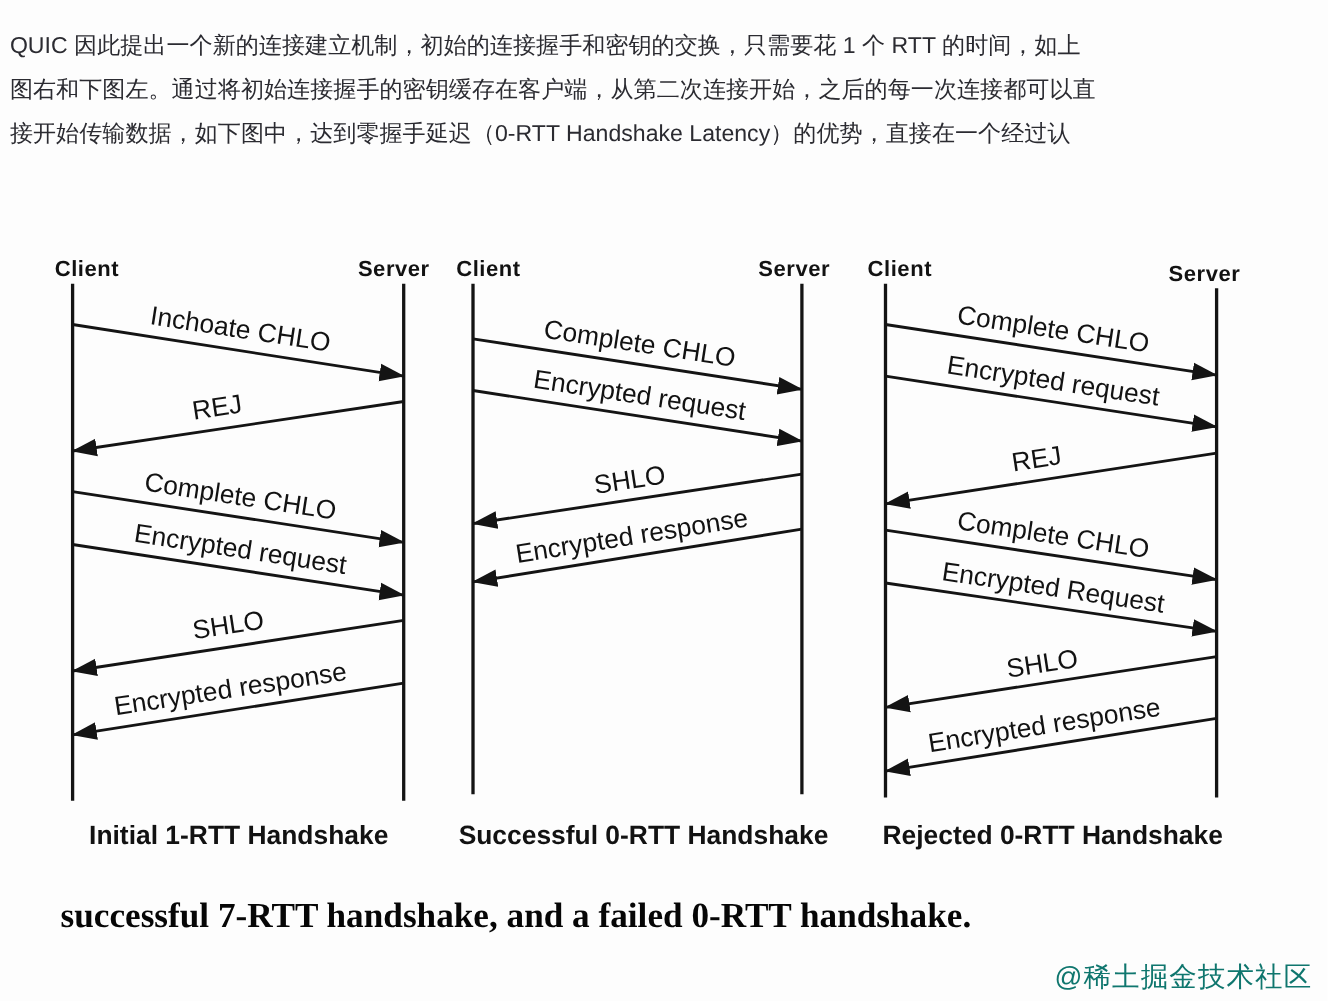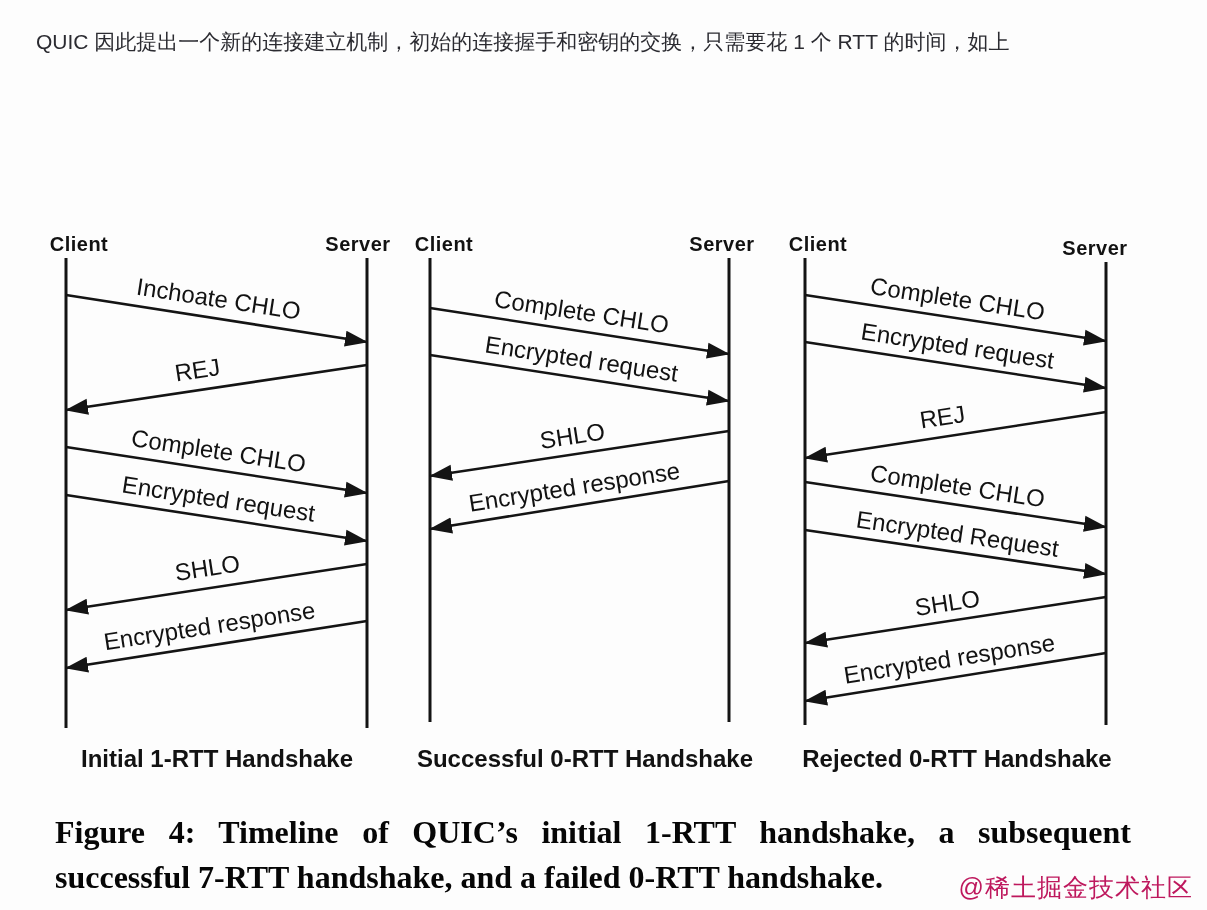--- a/index.html
+++ b/index.html
@@ -3,21 +3,21 @@
 <meta charset="utf-8">
 <style>
   html,body { margin:0; padding:0; background:#ffffff; }
   .page {
     position:relative; width:1207px; height:910px;
     background:#fdfdfd; overflow:hidden;
     font-family:"Liberation Sans", sans-serif;
   }
   
   .intro {
-    position:absolute; left:36px; top:22px; width:1170px;
+    position:absolute; left:9px; top:22px; width:1170px;
     font-size:21px; line-height:40px; color:#2b2b31;
   }
   .intro .ln { white-space:nowrap; }
   
   svg.fig { position:absolute; left:0; top:0; pointer-events:none; }
   svg.fig line { stroke:#141414; stroke-width:2.6; }
   svg.fig line.lifeline { stroke-width:3; }
   svg.fig text { fill:#121212; }
   svg.fig .pl  { font-weight:bold; font-size:20px; text-anchor:middle; letter-spacing:0.5px; }
   svg.fig .ml  { font-size:24px; text-anchor:middle; }
@@ -25,30 +25,32 @@
   
   .caption {
     position:absolute; left:55px; top:810px; width:1076px;
     font-family:"Liberation Serif", serif; font-weight:bold;
     font-size:32px; line-height:45px; color:#060606;
   }
   .caption .cap-justify { text-align:justify; text-align-last:justify; }
   
   .watermark {
     position:absolute; top:871px; right:14px;
-    font-size:25px; color:#be185d; letter-spacing:1px;
+    font-size:25px; color:#0f766e; letter-spacing:1px;
   }
 </style>
 </head>
 <body>
 
 <div class="page">
 
   <div class="intro">
     <div class="ln">QUIC 因此提出一个新的连接建立机制，初始的连接握手和密钥的交换，只需要花 1 个 RTT 的时间，如上</div>
+    <div class="ln">图右和下图左。通过将初始连接握手的密钥缓存在客户端，从第二次连接开始，之后的每一次连接都可以直</div>
+    <div class="ln">接开始传输数据，如下图中，达到零握手延迟（0-RTT Handshake Latency）的优势，直接在一个经过认</div>
   </div>
 
   <svg class="fig" width="1207" height="910" viewBox="0 0 1207 910">
     <defs>
       <marker id="ah" markerUnits="userSpaceOnUse" markerWidth="24" markerHeight="18" refX="22" refY="9" orient="auto">
         <path d="M0,1 L23,9 L0,17 z" fill="#141414"></path>
       </marker>
     </defs>
 
     <g>
@@ -158,19 +160,18 @@
       <line x1="1106" y1="653" x2="805" y2="701" marker-end="url(#ah)"></line>
       <g transform="translate(952,676) rotate(-9)">
           <text class="ml" y="-9">Encrypted response</text>
         </g>
 
       <text class="dcap" x="957" y="767">Rejected 0-RTT Handshake</text>
     </g>
   </svg>
 
   <div class="caption">
-    <div class="cap-justify">Figure 4: Timeline of QUIC’s initial 1-RTT handshake, a subsequent</div>
     <div>successful 7-RTT handshake, and a failed 0-RTT handshake.</div>
   </div>
 
   <div class="watermark">@稀土掘金技术社区</div>
 
 </div>
 
 </body></html>

